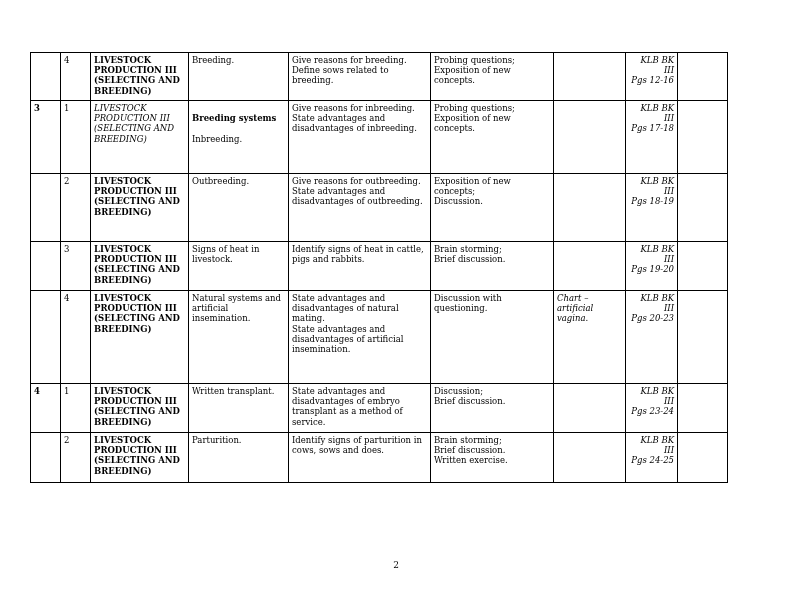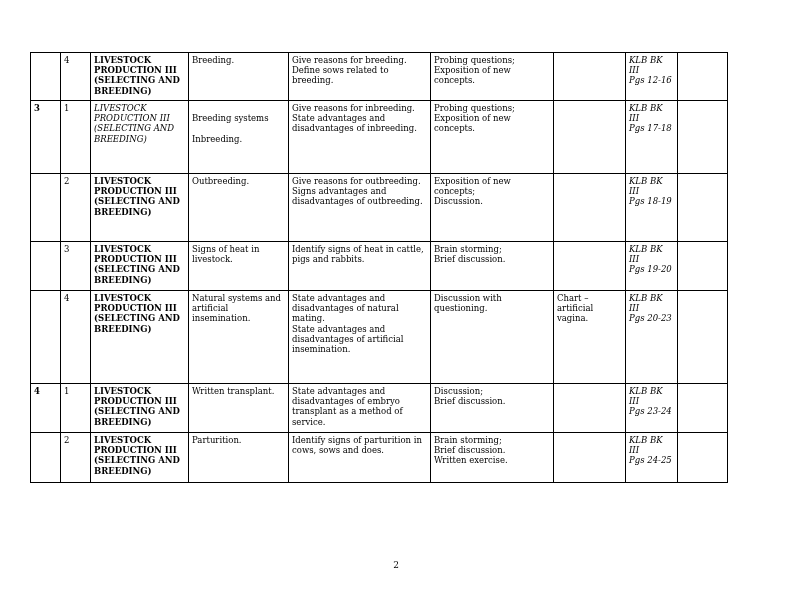--- a/index.html
+++ b/index.html
@@ -28,23 +28,23 @@
   table.sched td {
     border: 1px solid #000;
     vertical-align: top;
     padding: 2px 3px;
     white-space: pre-line;
     overflow: hidden;
   }
   .c-week { font-weight: bold; }
   .c-topic { font-weight: bold; }
   tr.topic-italic .c-topic { font-weight: normal; font-style: italic; }
-  .c-ref { font-style: italic; }
-  .c-res { }
-  .sub-title { font-weight: normal; }
+  .c-ref { font-style: italic; text-align: right; }
+  .c-res { font-style: italic; }
+  .sub-title { font-weight: bold; }
   .pagenum {
     position: absolute;
     left: 0; right: 0; top: 560px;
     text-align: center;
     font-size: 9px;
   }
 </style>
 </head>
 <body>
 
@@ -96,21 +96,21 @@
 Pgs 17-18</td>
         <td></td>
       </tr>
 
       <tr style="height:68px">
         <td class="c-week"></td>
         <td>2</td>
         <td class="c-topic">LIVESTOCK PRODUCTION III (SELECTING AND BREEDING)</td>
         <td>Outbreeding.</td>
         <td>Give reasons for outbreeding.
-Signs advantages and disadvantages of outbreeding.</td>
+State advantages and disadvantages of outbreeding.</td>
         <td>Exposition of new concepts;
 Discussion.</td>
         <td class="c-res"></td>
         <td class="c-ref">KLB BK III
 Pgs 18-19</td>
         <td></td>
       </tr>
 
       <tr style="height:49px">
         <td class="c-week"></td>

